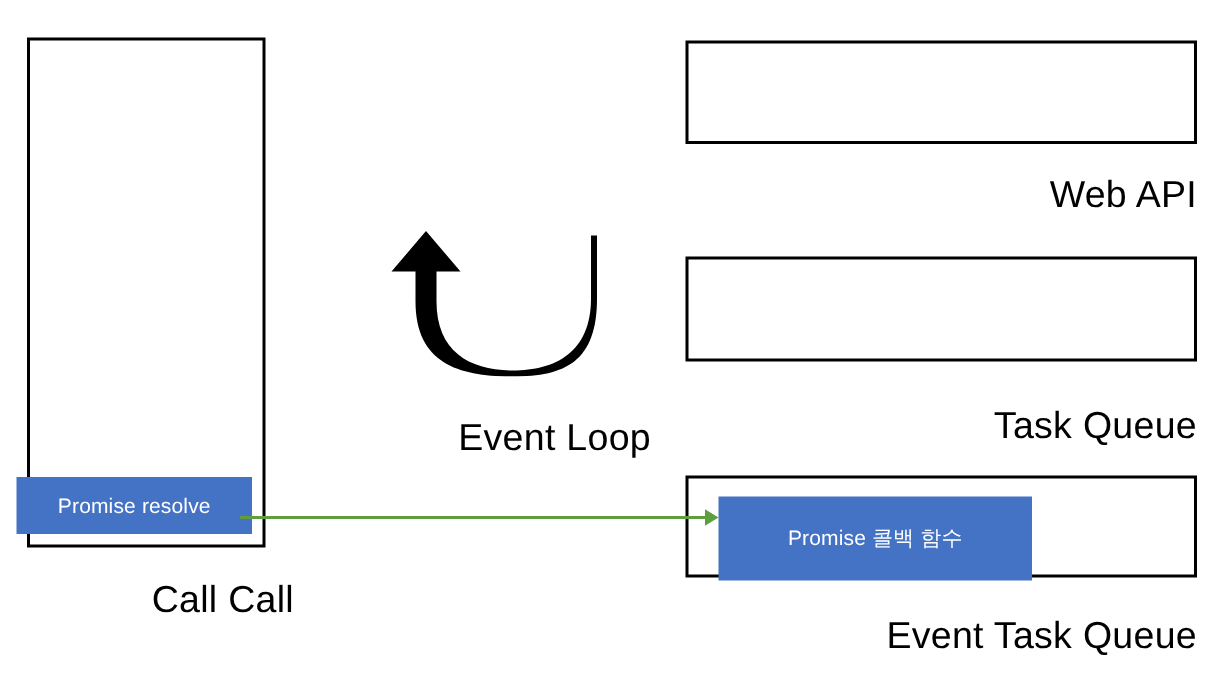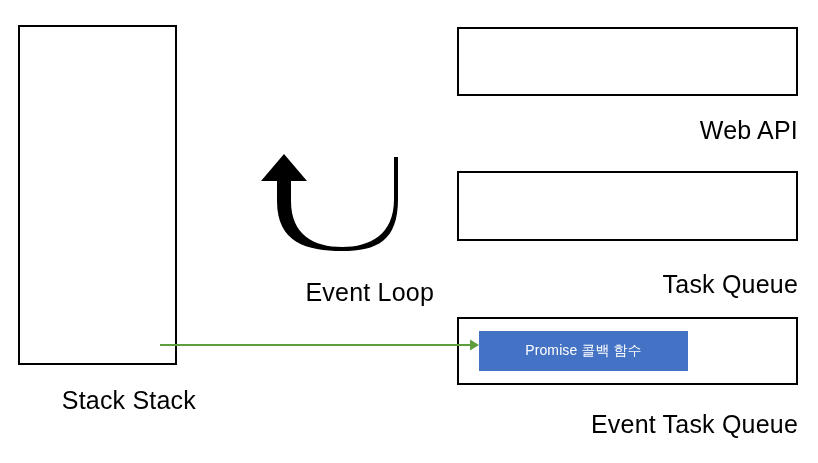--- a/index.html
+++ b/index.html
@@ -55,22 +55,25 @@
     pointer-events: none;
   }
 </style>
 </head>
 <body>
 
 <div id="canvas">
 
   <div class="box" style="left:18px; top:25px; width:159px; height:340px;"></div>
 
+  <div class="chip" style="left:11px; top:318px; width:157px; height:38px; background:#4472C4;">
+    <span>Promise resolve</span>
+  </div>
 
-  <div class="label" style="left:0px; top:388px; width:196px;">Stack Stack</div>
+  <div class="label" style="left:0px; top:388px; width:196px;">Call Call</div>
 
   <svg class="loop-svg" style="left:258px; top:153px; width:140px; height:98px;" viewBox="0 0 140 98" xmlns="http://www.w3.org/2000/svg">
 
     <path d="M 120 4
              L 136 4
              L 136 46
              C 136 82 112 94 84 94
              C 56 94 33 82 33 48
              L 33 28
              L 49 28
@@ -89,21 +92,21 @@
   <div class="box" style="left:457px; top:27px; width:341px; height:69px;"></div>
 
   <div class="label" style="left:457px; top:118px; width:341px;">Web API</div>
 
   <div class="box" style="left:457px; top:171px; width:341px; height:70px;"></div>
 
   <div class="label" style="left:457px; top:272px; width:341px;">Task Queue</div>
 
   <div class="box" style="left:457px; top:317px; width:341px; height:68px;"></div>
 
-  <div class="chip" style="left:479px; top:331px; width:209px; height:40px; background:#4472C4;">
+  <div class="chip" style="left:479px; top:331px; width:209px; height:56px; background:#4472C4;">
     <span>Promise 콜백 함수</span>
   </div>
 
   <div class="label" style="left:457px; top:412px; width:341px;">Event Task Queue</div>
 
   <svg class="arrow-svg" style="left:160px; top:334px; width:325px; height:22px;" viewBox="0 0 325 22" xmlns="http://www.w3.org/2000/svg">
     <line x1="0" y1="11" x2="310" y2="11" stroke="#5F9E3F" stroke-width="2"></line>
     <polygon points="310,5.5 319,11 310,16.5" fill="#5F9E3F"></polygon>
   </svg>
 

